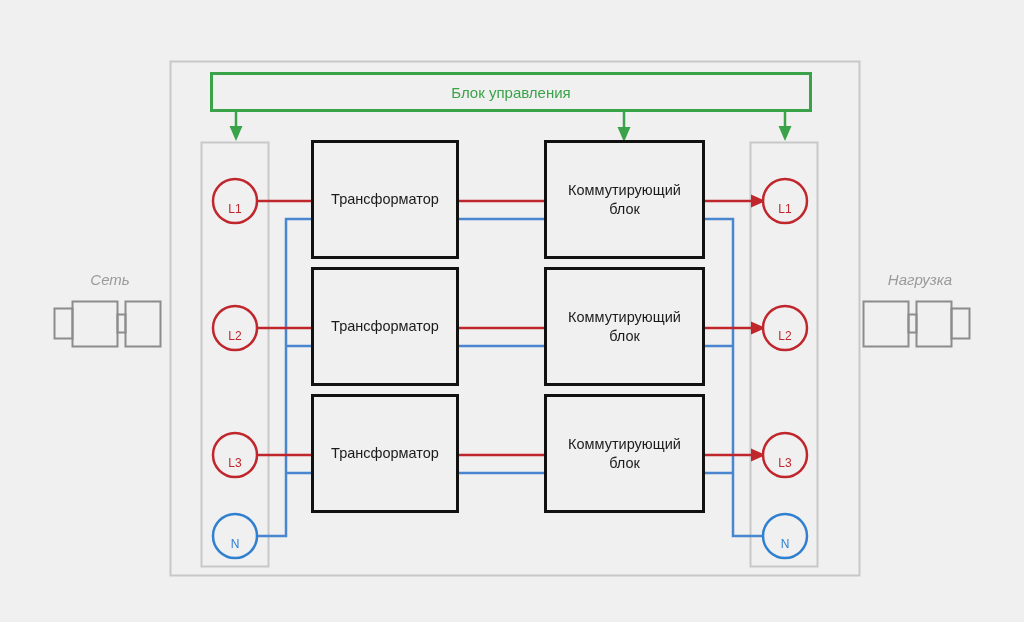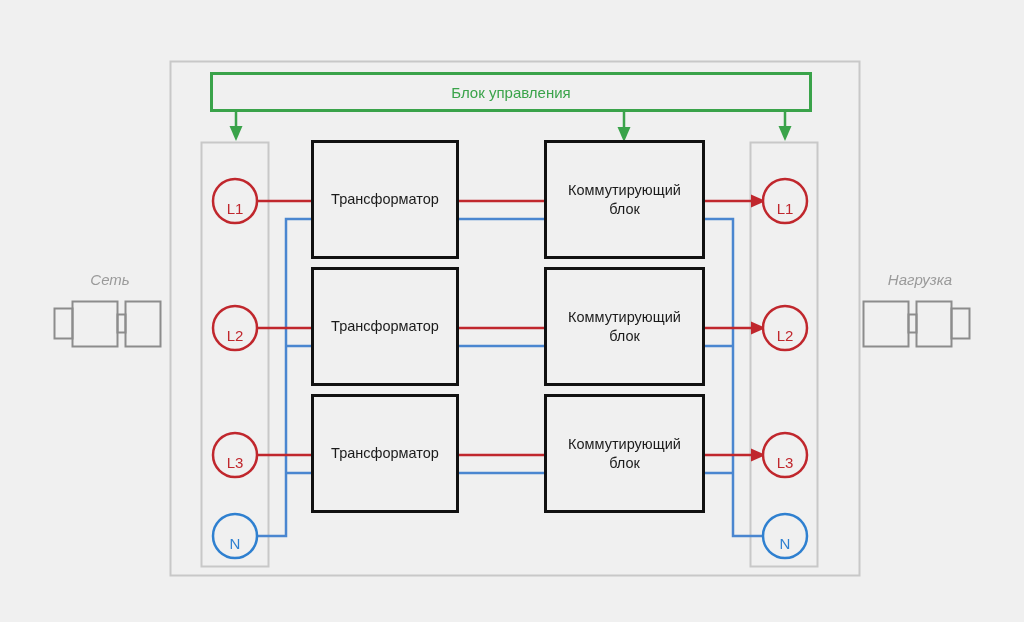--- a/index.html
+++ b/index.html
@@ -59,21 +59,21 @@
     left: 211px;
     top: 66px;
     width: 600px;
     height: 36px;
   }
   .term-text {
     position: absolute;
     display: flex;
     align-items: center;
     justify-content: center;
-    font-size: 15px;
+    font-size: 12px;
     width: 44px;
     height: 59px;
     pointer-events: none;
   }
   .term-l { color: #c0272d; }
   .term-n { color: #2f80d0; }
 </style>
 </head>
 <body>
 

